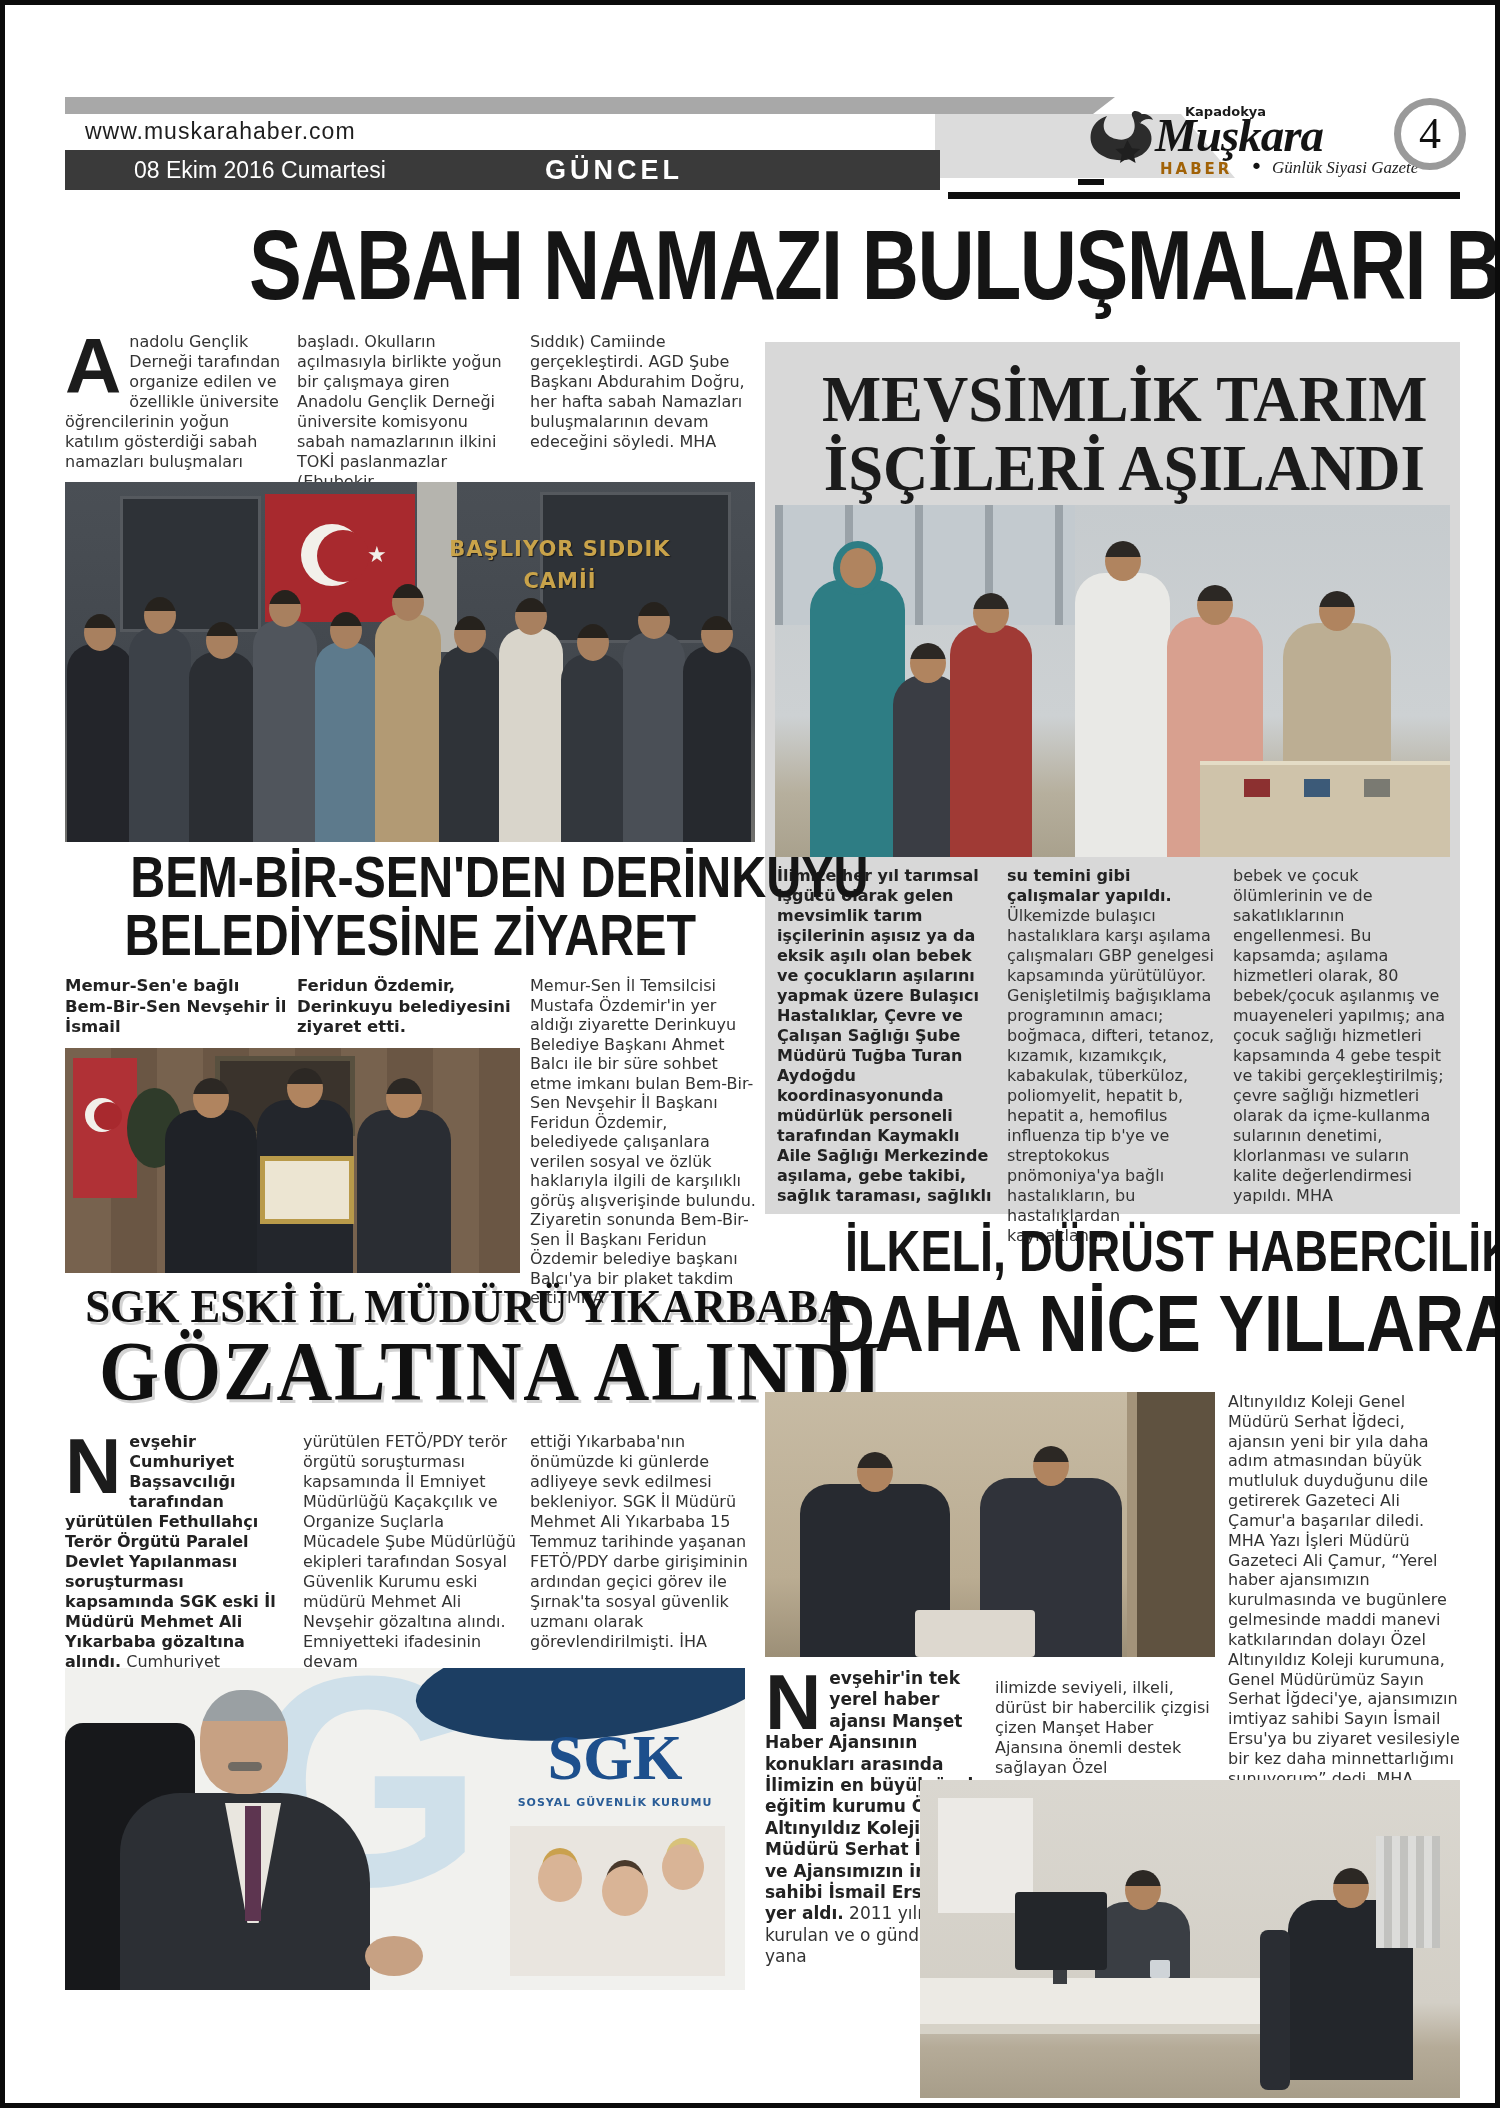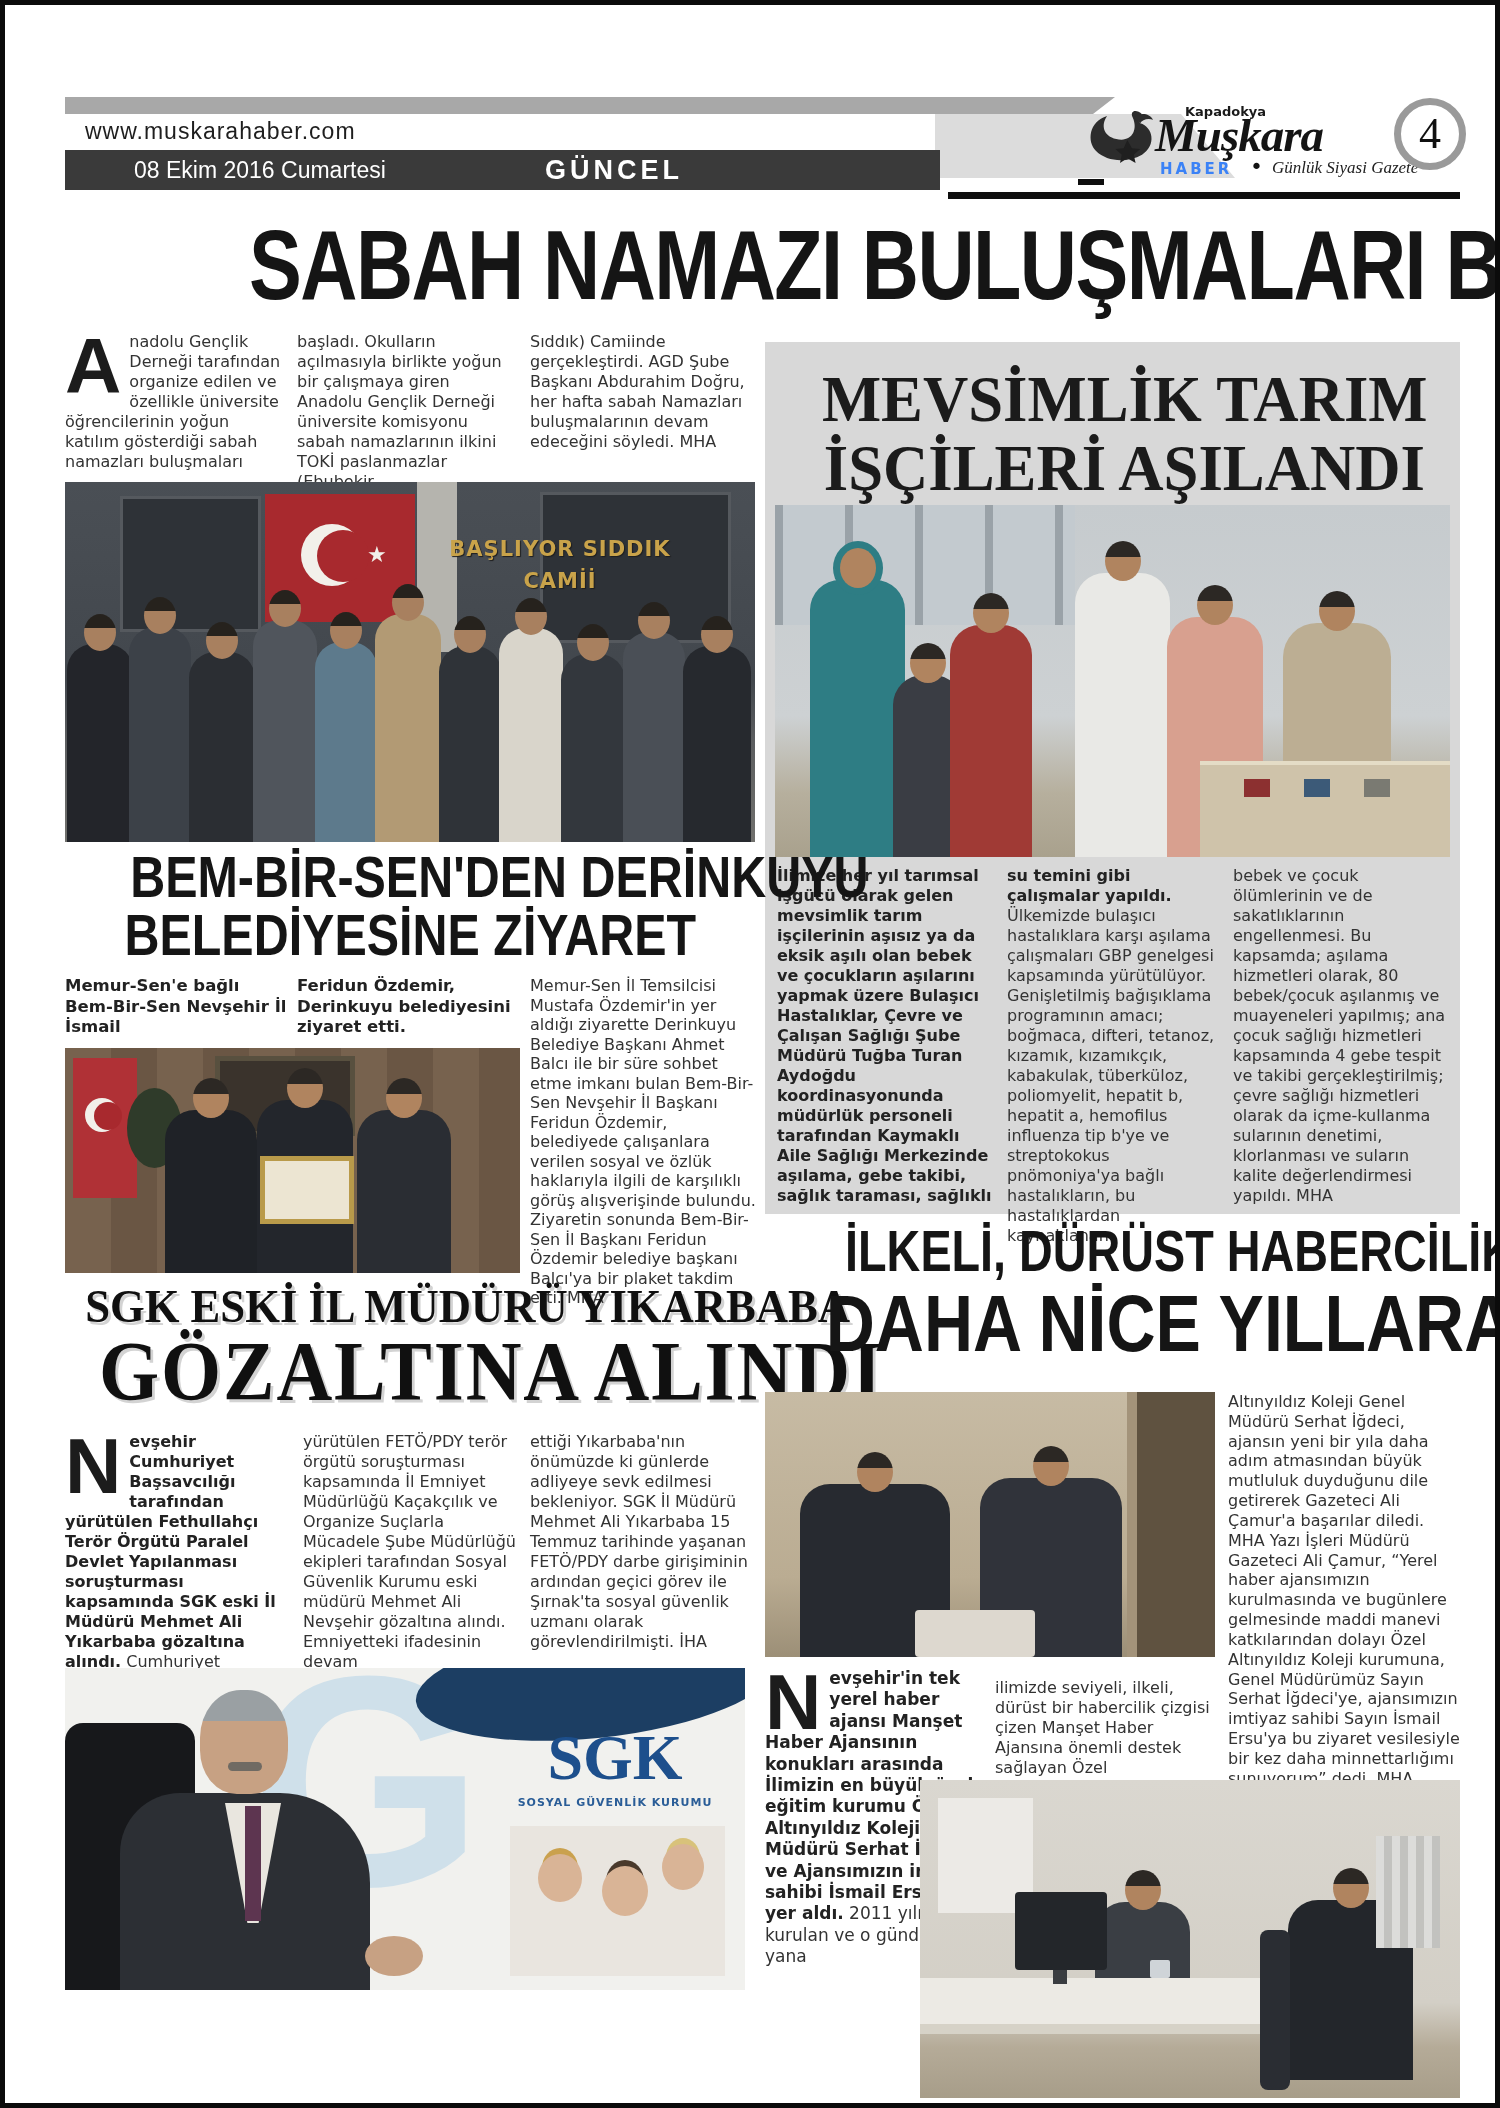--- a/index.html
+++ b/index.html
@@ -14,21 +14,21 @@
   .band-light{left:935px;top:114px;width:300px;height:64px;background:#dcdcdc;
               clip-path:polygon(0 0,82% 0,100% 100%,0 100%);}
   .site-url{left:85px;top:118px;font-size:23px;letter-spacing:1px;color:#1e1e1e;font-family:"Liberation Sans",sans-serif;}
   .date-bar{left:65px;top:150px;width:875px;height:40px;background:#3a3a3a;}
   .date-text{left:88px;top:157px;color:#fff;font-size:23px;font-family:"Liberation Sans",sans-serif;margin-left:46px;}
   .section-label{left:545px;top:155px;color:#fff;font-size:27px;font-weight:700;letter-spacing:4px;
                  font-family:"Liberation Sans",sans-serif;}
   .logo-kapadokya{left:1185px;top:104px;font-size:13px;font-weight:700;color:#1a1a1a;}
   .logo-name{left:1155px;top:108px;font-size:47px;font-weight:700;font-style:italic;color:#141414;
              font-family:"Liberation Serif",serif;letter-spacing:-1px;}
-  .logo-sub{left:1160px;top:160px;font-size:15px;font-weight:700;letter-spacing:3px;color:#3b82f6;}
+  .logo-sub{left:1160px;top:160px;font-size:15px;font-weight:700;letter-spacing:3px;color:#a16207;}
   .logo-dot{left:1250px;top:154px;font-size:22px;color:#141414;}
   .logo-tagline{left:1272px;top:158px;font-size:17px;font-style:italic;color:#222;
                 font-family:"Liberation Serif",serif;}
   .page-badge{left:1394px;top:98px;width:58px;height:58px;border-radius:50%;
               border:7px solid #9a9a9a;background:#fff;text-align:center;}
   .page-badge span{font-family:"Liberation Serif",serif;font-size:44px;color:#101010;line-height:58px;}
   .logo-underline{left:948px;top:192px;width:512px;height:7px;background:#0e0e0e;}
   .logo-dash{left:1078px;top:179px;width:26px;height:6px;background:#0e0e0e;}
   .bird{left:1085px;top:106px;width:92px;height:66px;}
 

